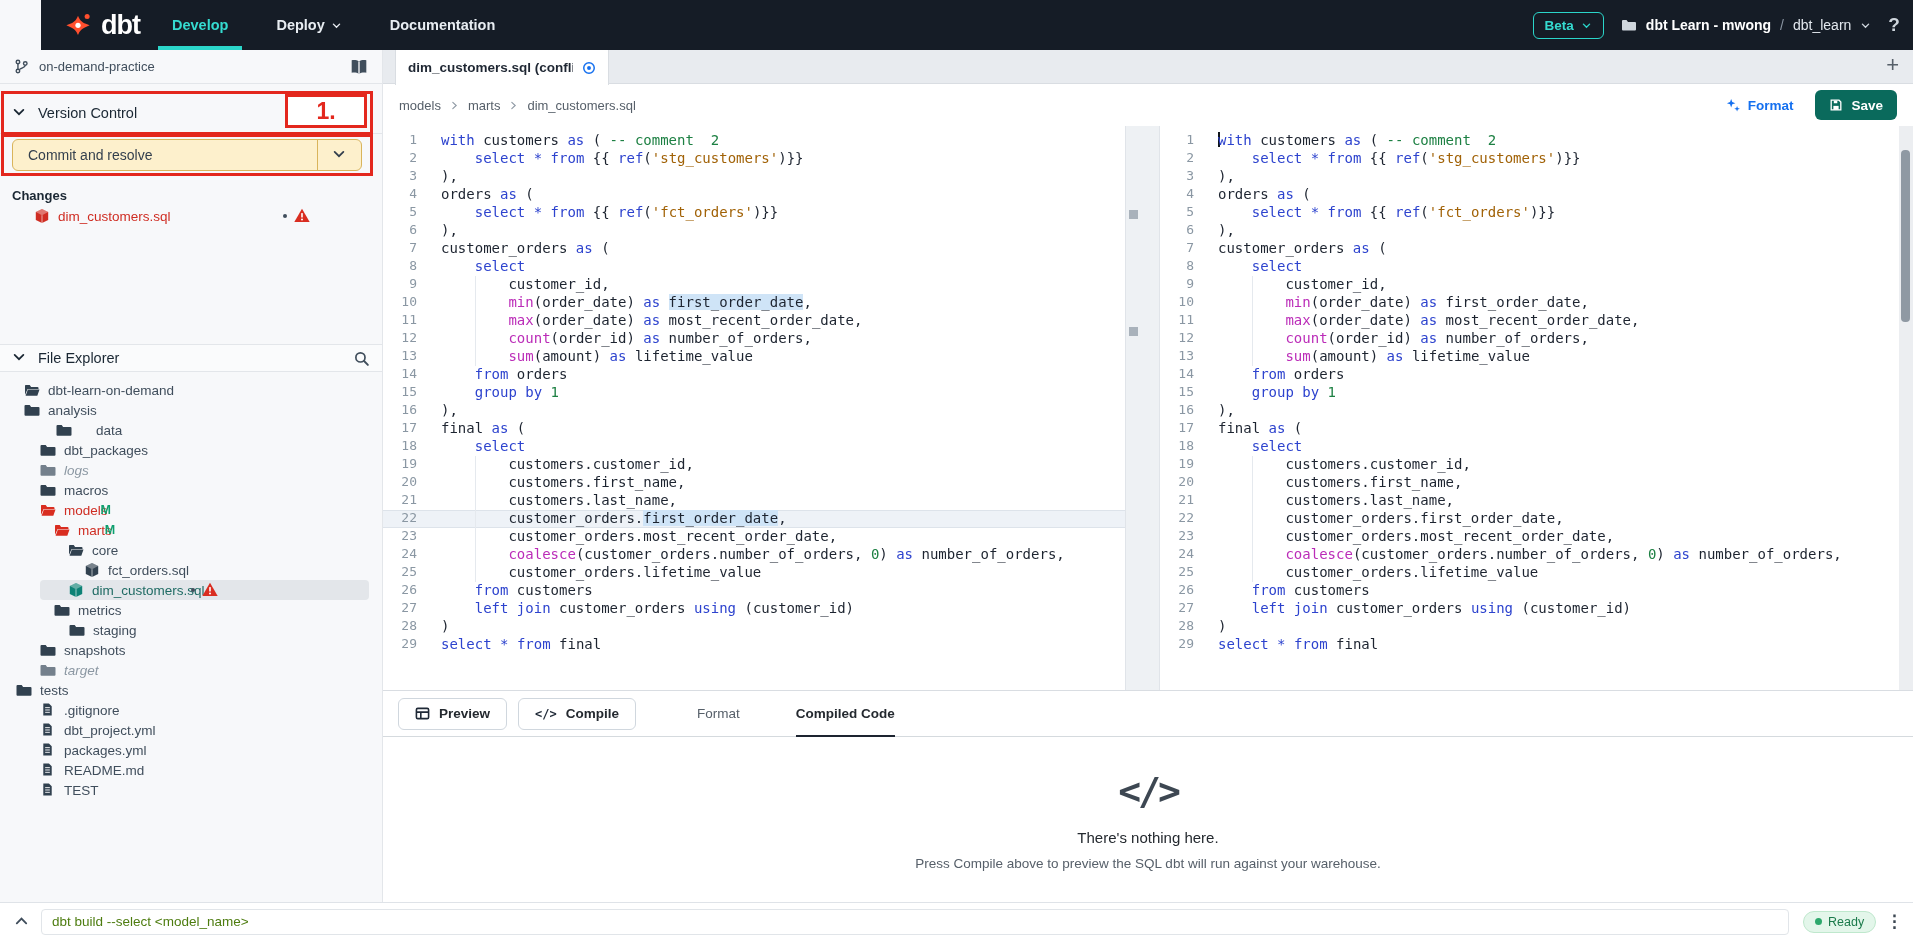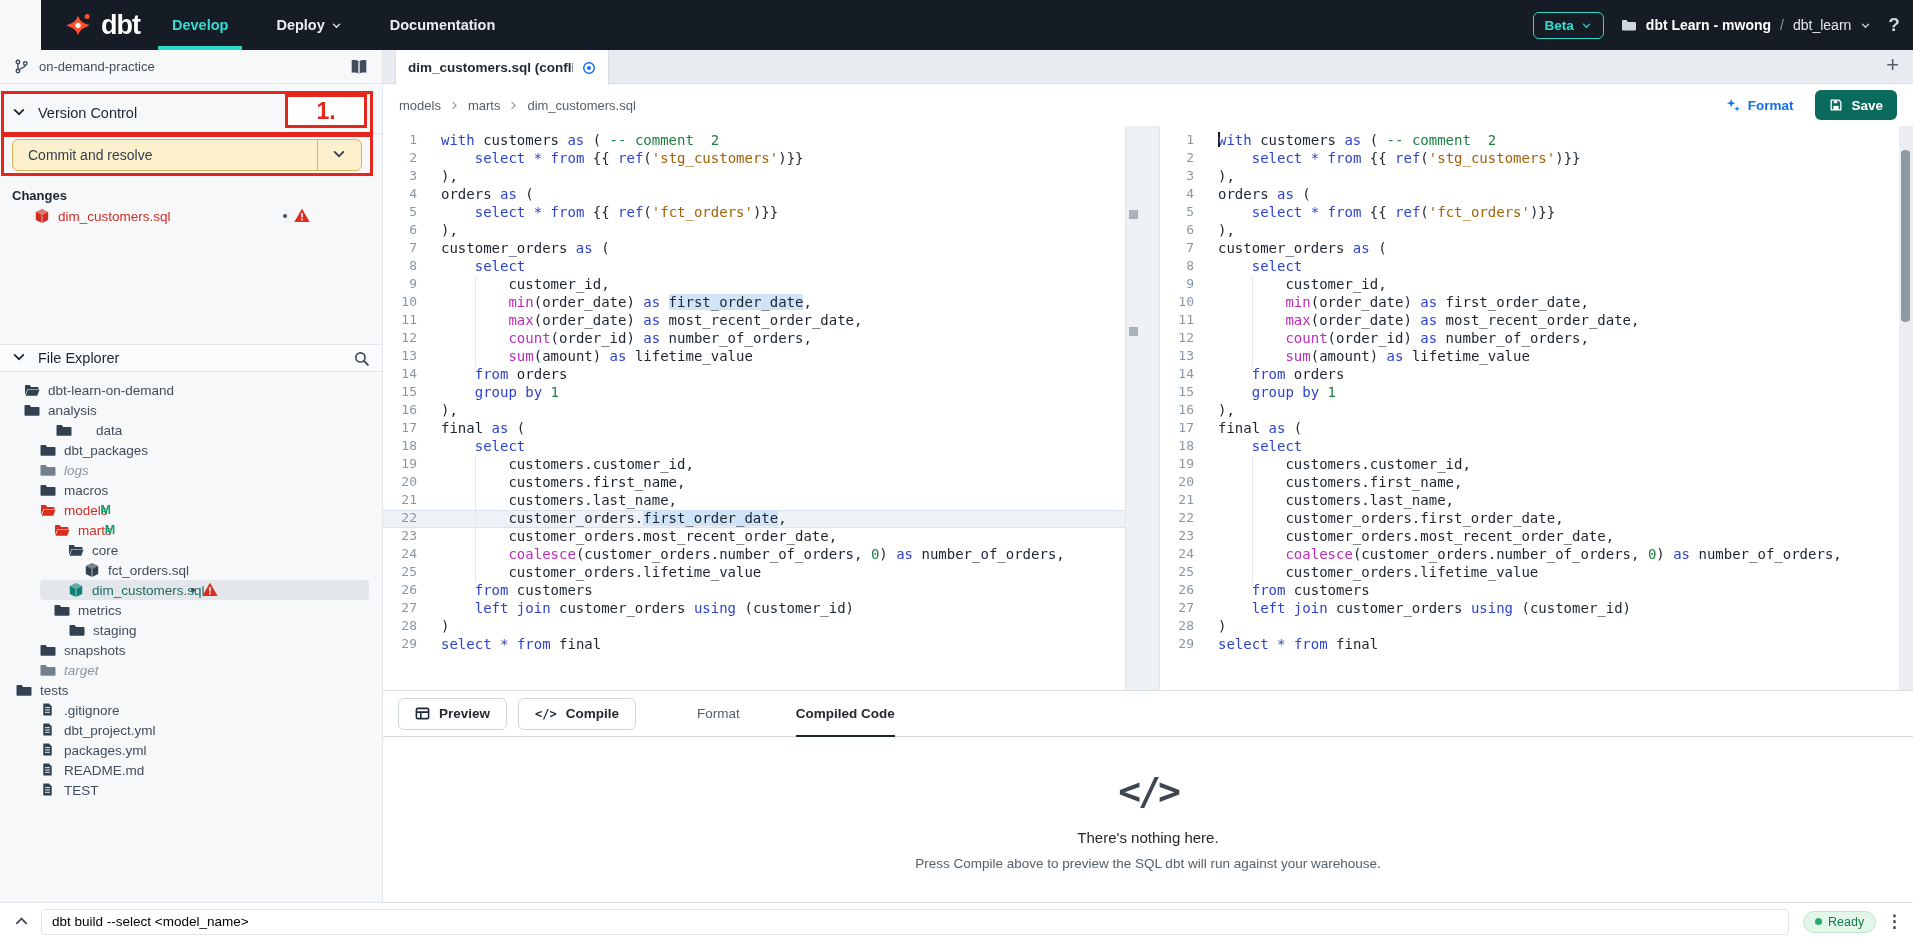--- a/index.html
+++ b/index.html
@@ -140,21 +140,21 @@
   #empty-icon { font:700 38px "DejaVu Sans Mono",monospace; color:#3d4752; letter-spacing:-3px;
     margin-bottom:6px; }
   #empty-title { font-size:15px; font-weight:400; color:#24292f; }
   #empty-sub { font-size:13.5px; color:#57606a; }
 
   
   #status-bar { position:absolute; left:0; bottom:0; width:1913px; height:38px; background:#fff;
     border-top:1px solid #dfe3e8; display:flex; align-items:center; z-index:10; }
   #collapse-caret { margin-left:14px; cursor:pointer; display:flex; }
   #command-box { margin-left:12px; width:1748px; height:26px; border:1px solid #e1e5e9; border-radius:4px;
-    display:flex; align-items:center; padding-left:10px; color:#000000; font-size:13.5px; cursor:text; }
+    display:flex; align-items:center; padding-left:10px; color:#4d7c0f; font-size:13.5px; cursor:text; }
   #ready-pill { margin-left:14px; height:22px; border-radius:11px; background:#e3f6ea;
     border:1px solid #bfe8cd; display:flex; align-items:center; gap:6px; padding:0 11px;
     color:#1b7a4b; font-size:12.5px; }
   #ready-dot { width:7px; height:7px; border-radius:50%; background:#2da86c; }
   #kebab { margin-left:auto; margin-right:10px; color:#3c4752; font-size:17px; font-weight:700;
     letter-spacing:0; cursor:pointer; line-height:1; }
 </style>
 </head>
 <body>
 

